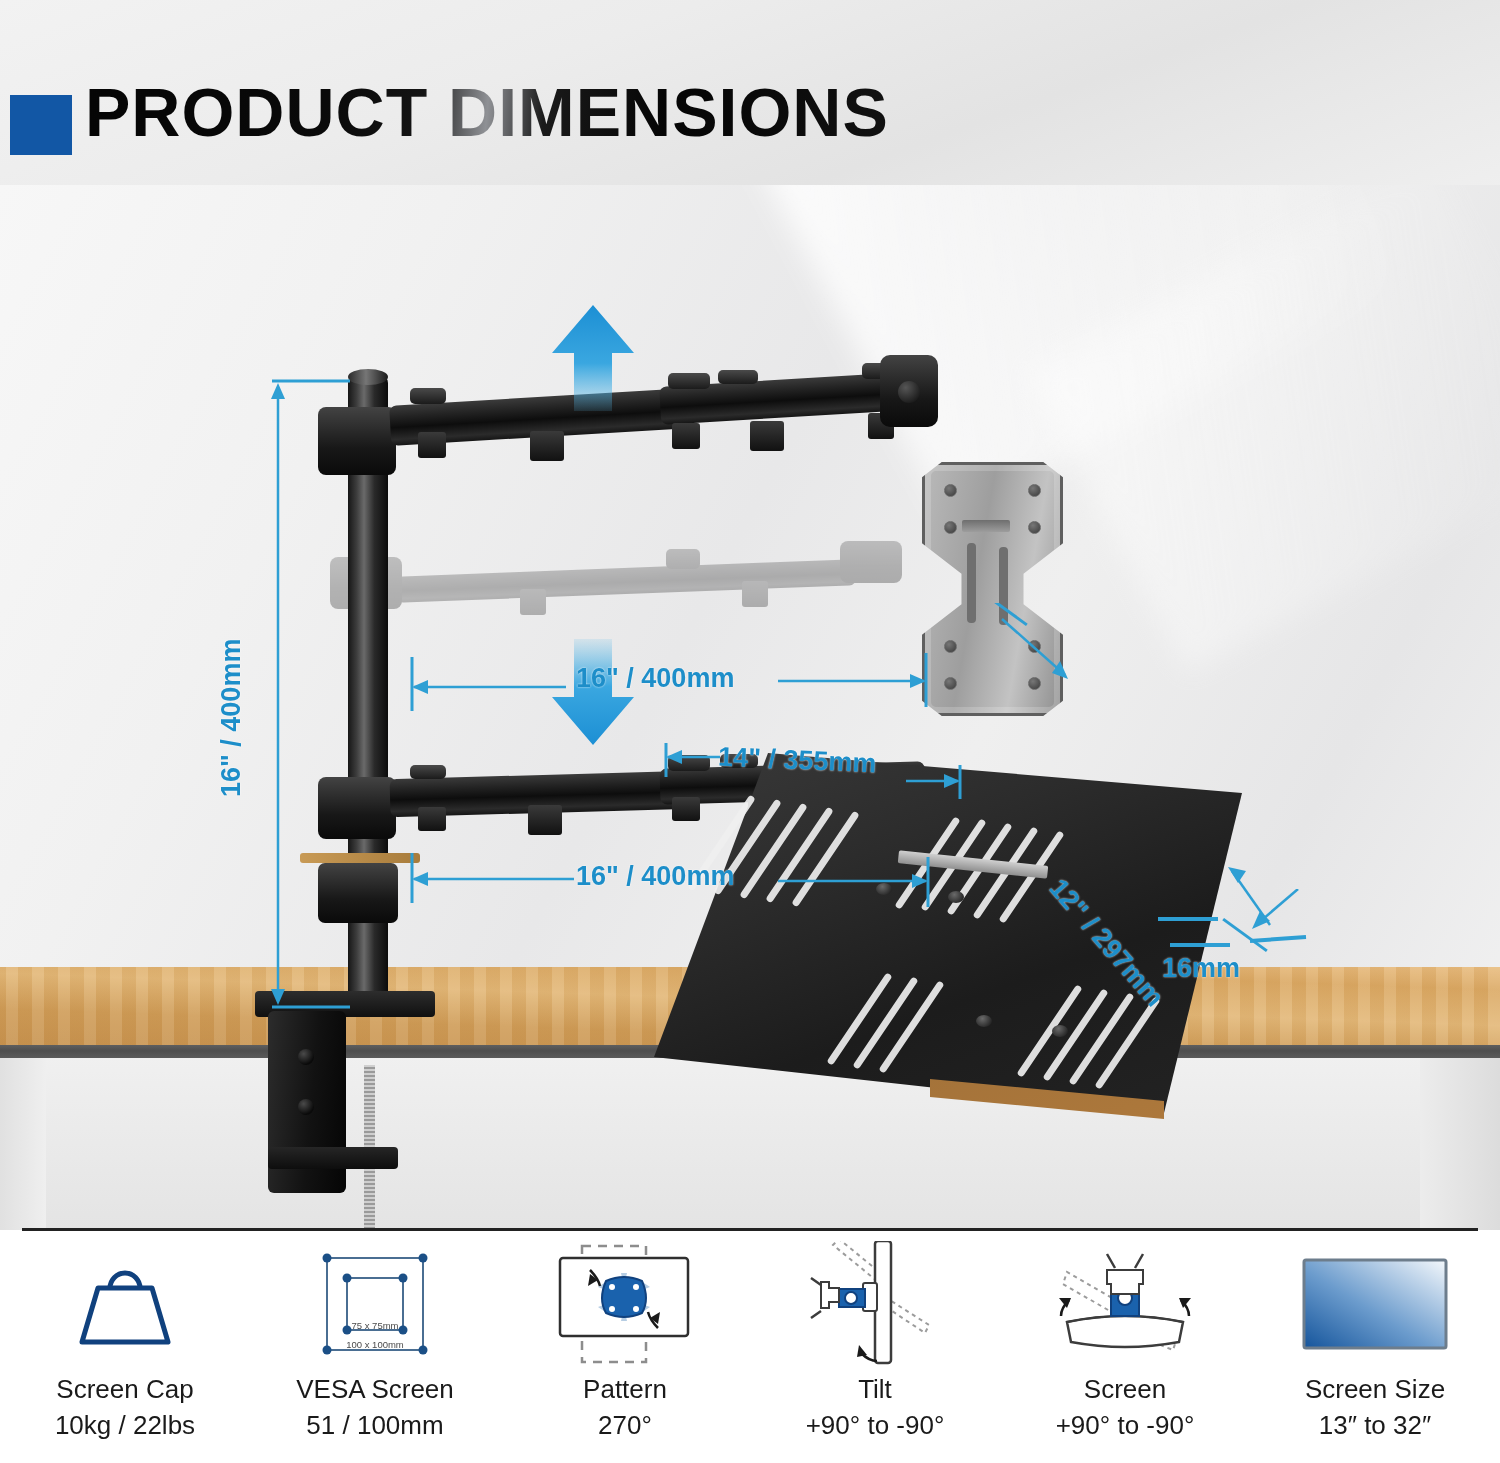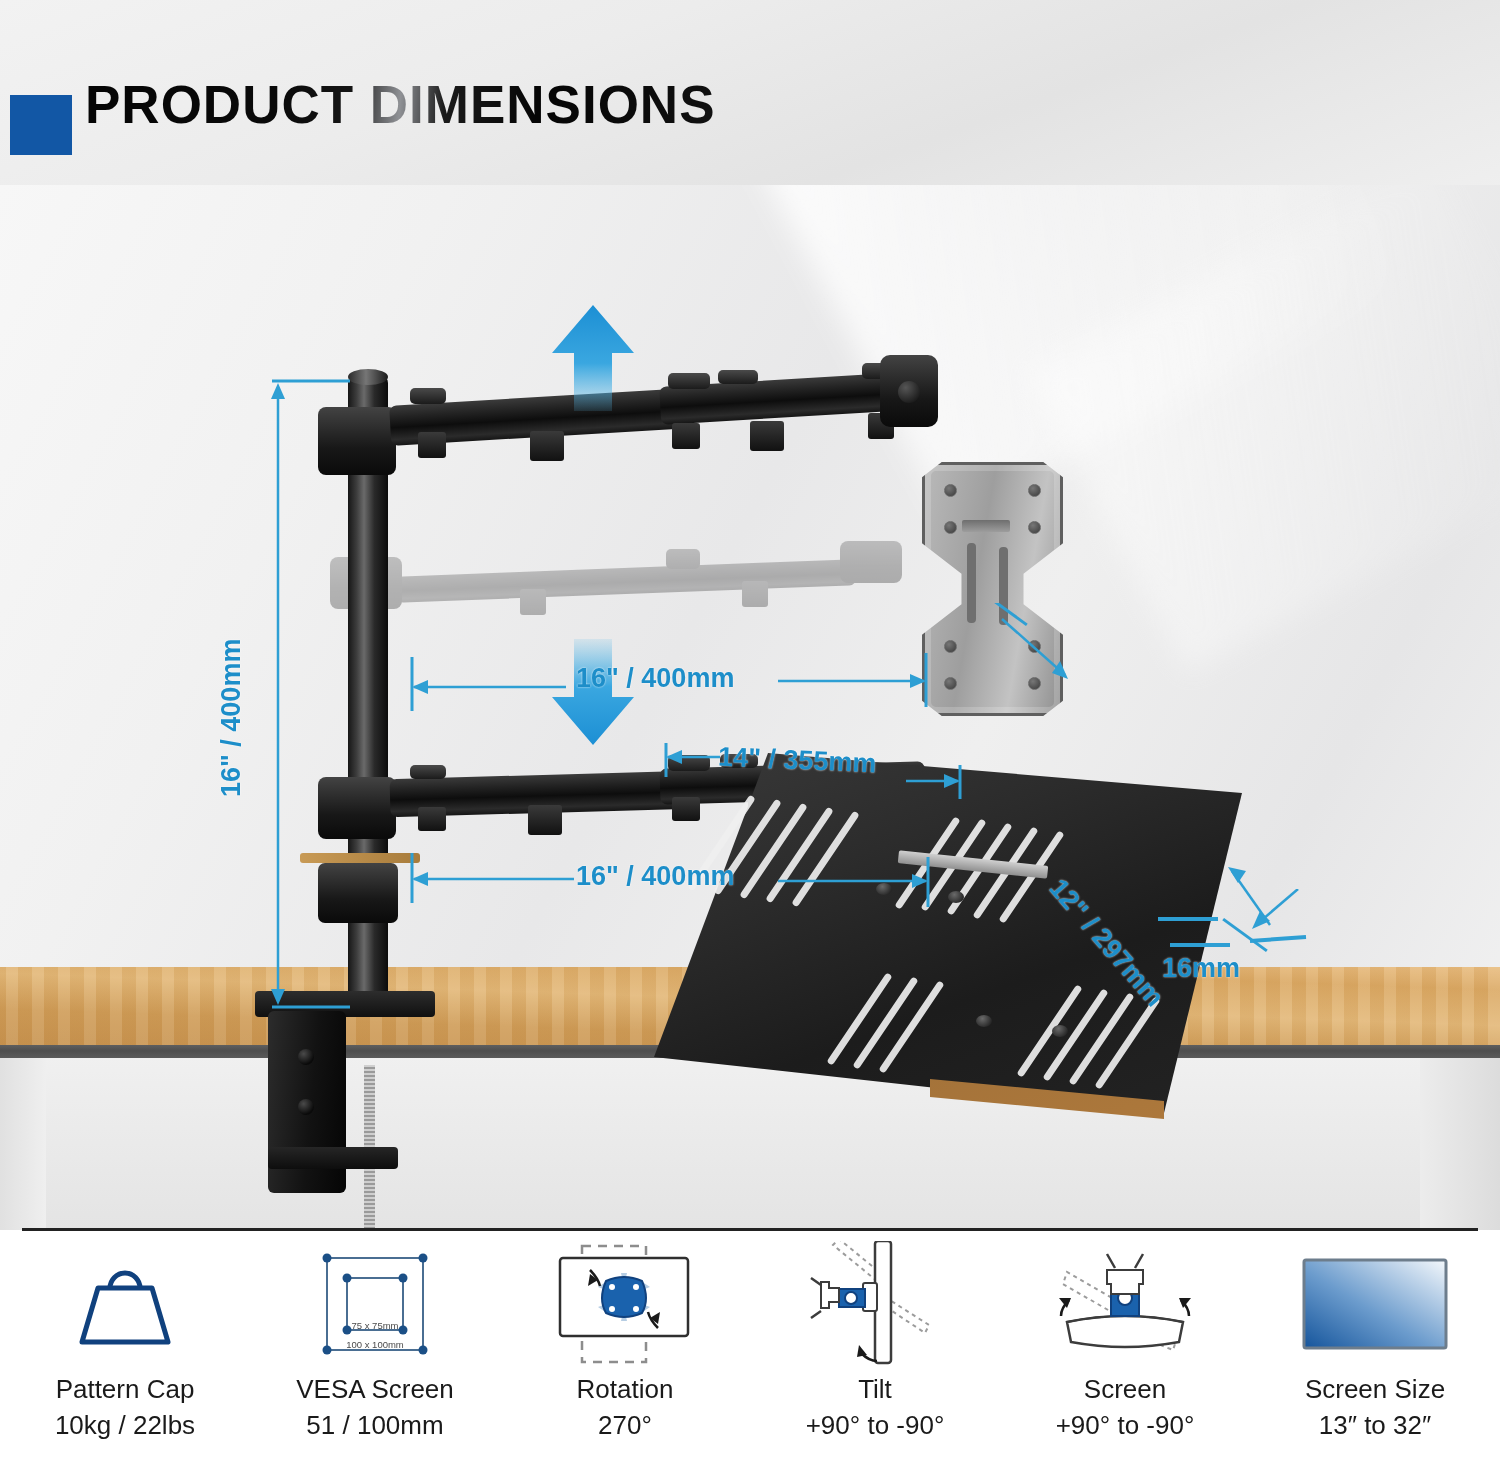--- a/index.html
+++ b/index.html
@@ -3,21 +3,21 @@
 <meta charset="utf-8">
 <style>
   html,body{margin:0;padding:0;background:#fff;}
   body{font-family:"Liberation Sans",sans-serif;}
   #page{position:relative;width:1500px;height:1463px;overflow:hidden;background:#ffffff;}
 
   
   #header{position:absolute;left:0;top:0;width:1500px;height:190px;
     background:linear-gradient(160deg,#f2f2f2 0%,#ececec 35%,#e3e3e3 65%,#efefef 100%);}
   #header-accent{position:absolute;left:10px;top:95px;width:62px;height:60px;background:#1257a5;}
-  #header-title{position:absolute;left:85px;top:78px;font-size:53px;font-weight:bold;
+  #header-title{position:absolute;left:85px;top:78px;font-size:68px;font-weight:bold;
     letter-spacing:1px;line-height:1;white-space:nowrap;
     background:linear-gradient(95deg,#050505 0%,#0a0a0a 30%,#141414 42%,#8f9195 50%,#1a1a1a 57%,#050505 72%,#111 100%);
     -webkit-background-clip:text;background-clip:text;color:transparent;
     font-family:"Liberation Sans",sans-serif;}
 
   
   #scene{position:absolute;left:0;top:185px;width:1500px;height:1045px;overflow:hidden;
     background:linear-gradient(118deg,#f7f7f7 0%,#f1f1f1 22%,#e8e8e9 45%,#efefef 62%,#e6e6e7 80%,#f4f4f4 100%);}
   #scene .lightstreak{position:absolute;background:linear-gradient(110deg,rgba(255,255,255,.85),rgba(255,255,255,0));
     transform:rotate(-28deg);filter:blur(14px);}
@@ -303,21 +303,21 @@
 
   <div id="specs">
 
     <div class="spec">
       <div class="spec-icon">
         <svg width="118" height="100" viewBox="0 0 118 100">
           <path d="M44 34 a15 15 0 0 1 30 0" fill="none" stroke="#10417e" stroke-width="5"></path>
           <path d="M32 34 H86 L102 88 H16 Z" fill="none" stroke="#10417e" stroke-width="5" stroke-linejoin="round"></path>
         </svg>
       </div>
-      <div class="spec-title">Pattern Cap</div>
+      <div class="spec-title">Screen Cap</div>
       <div class="spec-value">10kg / 22lbs</div>
     </div>
 
     <div class="spec">
       <div class="spec-icon">
         <svg width="124" height="112" viewBox="0 0 124 112">
           <rect x="14" y="10" width="96" height="92" fill="none" stroke="#4a6e92" stroke-width="2"></rect>
           <rect x="34" y="30" width="56" height="52" fill="none" stroke="#4a6e92" stroke-width="2"></rect>
           <circle cx="14" cy="10" r="4.5" fill="#1b4f86"></circle>
           <circle cx="110" cy="10" r="4.5" fill="#1b4f86"></circle>
@@ -349,21 +349,21 @@
               <circle cx="12" cy="-10" r="3" fill="#fff"></circle>
             <circle cx="-12" cy="12" r="3" fill="#fff"></circle>
               <circle cx="12" cy="12" r="3" fill="#fff"></circle>
           </g>
           <path d="M40 28 q8 8 10 16" fill="none" stroke="#1a1a1a" stroke-width="2.5"></path>
           <polygon points="38,44 48,38 40,32" fill="#1a1a1a"></polygon>
           <path d="M108 86 q-8 -8 -10 -16" fill="none" stroke="#1a1a1a" stroke-width="2.5"></path>
           <polygon points="110,70 100,76 108,82" fill="#1a1a1a"></polygon>
         </svg>
       </div>
-      <div class="spec-title">Rotation</div>
+      <div class="spec-title">Pattern</div>
       <div class="spec-value">270°</div>
     </div>
 
     <div class="spec">
       <div class="spec-icon">
         <svg width="140" height="126" viewBox="0 0 140 126">
           <g stroke="#9c9c9c" stroke-width="2" fill="none" stroke-dasharray="4 4">
             <path d="M72 40 L28 4 L34 -2 L78 34 Z"></path>
             <path d="M80 56 L124 84 L120 92 L78 64 Z"></path>
           </g>

